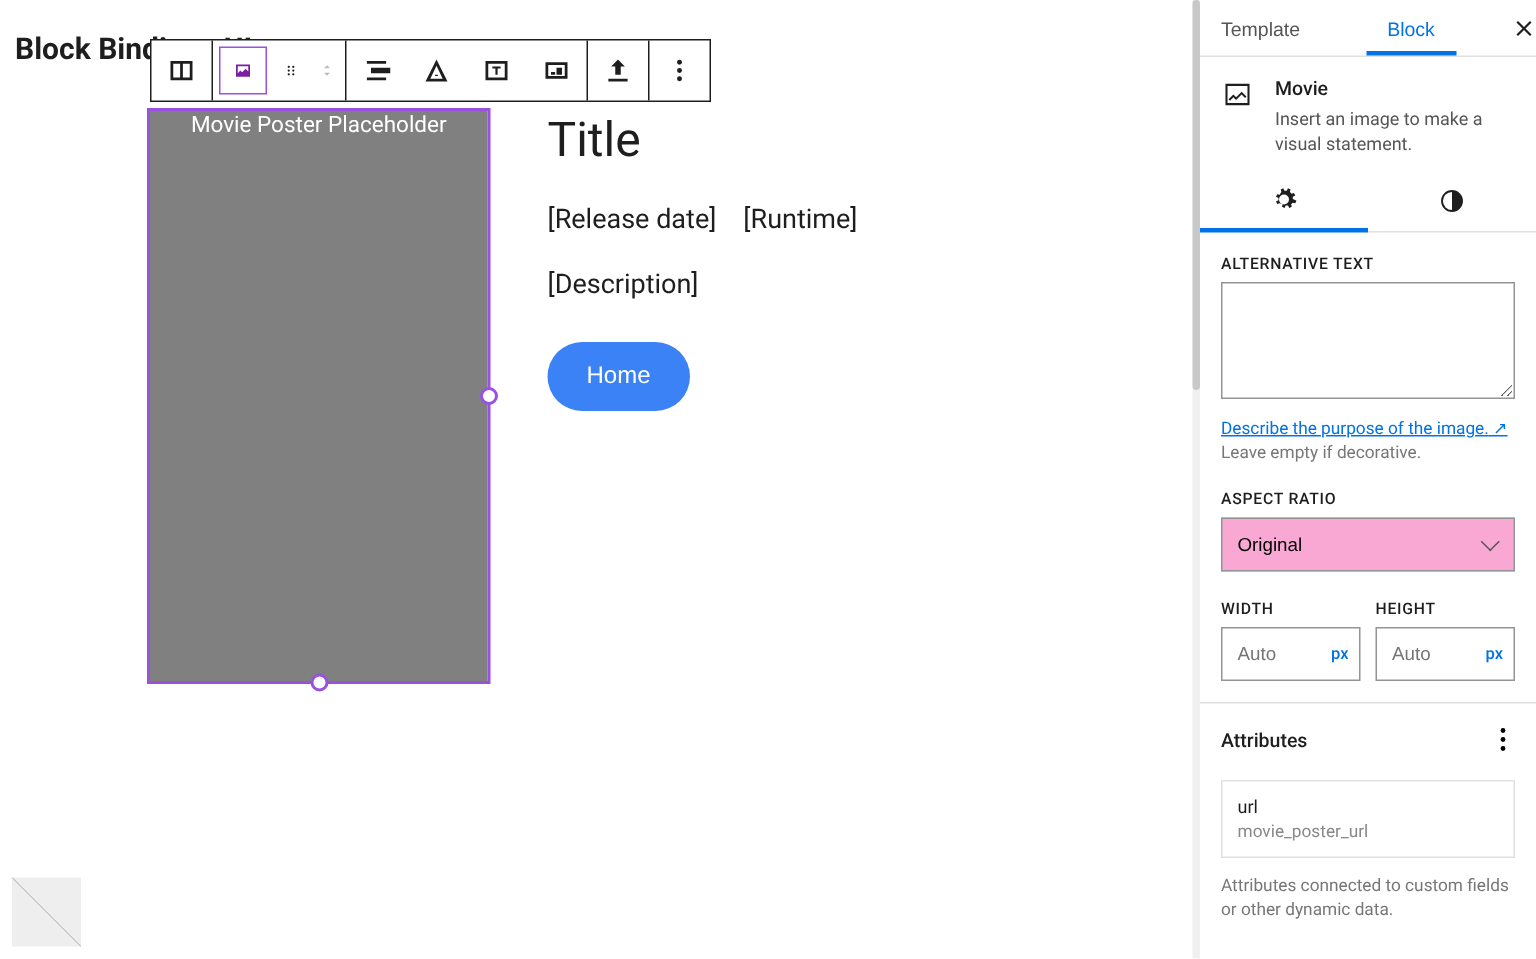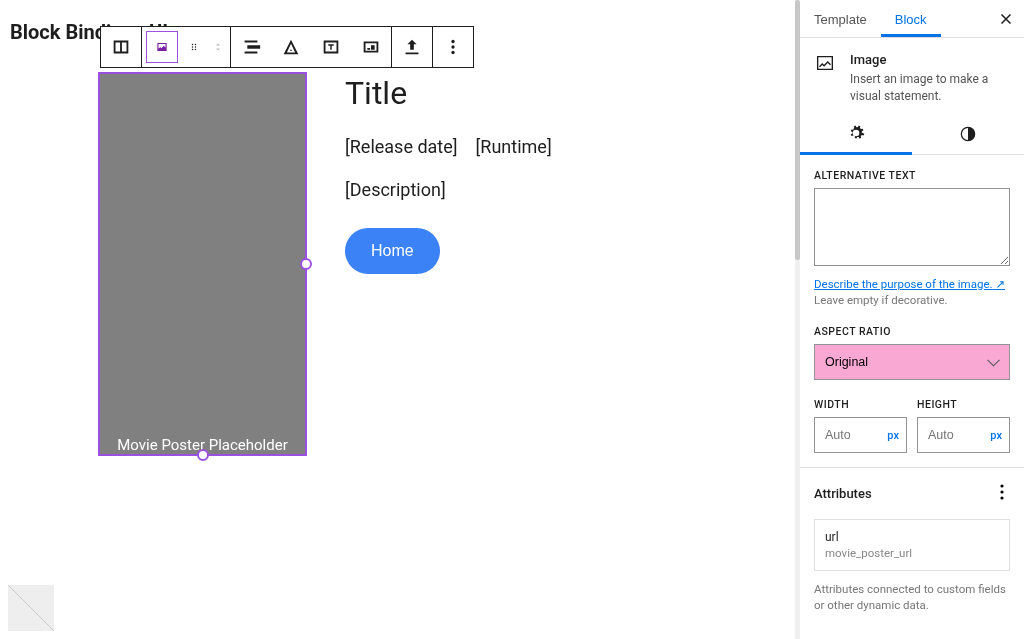--- a/index.html
+++ b/index.html
@@ -18,22 +18,22 @@
   .tb-sep { width: 1px; height: 100%; background: #1e1e1e; }
   .tb-btn {
     width: 40px; height: 40px; display: flex; align-items: center; justify-content: center;
     background: none; border: none; cursor: pointer; color: #1e1e1e;
   }
   .tb-btn svg { width: 22px; height: 22px; fill: currentColor; }
   .tb-btn.narrow { width: 24px; }
   .tb-btn.active { color: #7b1fa2; }
   .active-box { border: 1px solid #9b51e0; margin: 7px 4px; padding: 2px; display:flex; align-items:center; justify-content:center; }
   .image-block {
-    width: 205px; height: 380px; background: #808080; position: relative;
-    outline: 2px solid #9b51e0; display: flex; align-items: flex-end; justify-content: center;
+    width: 225px; height: 380px; background: #808080; position: relative;
+    outline: 2px solid #9b51e0; display: flex; align-items: flex-start; justify-content: center;
     color: #fff; font-size: 15px;
   }
   .resize-handle {
     position: absolute; width: 12px; height: 12px; background: #fff;
     border: 2px solid #9b51e0; border-radius: 50%;
   }
   .rh-right { right: -7px; top: 50%; transform: translateY(-50%); }
   .rh-bottom { bottom: -7px; left: 50%; transform: translateX(-50%); }
   .content-col { padding-top: 0; }
   .content-title { font-size: 32px; font-weight: 400; margin: 0 0 24px; }
@@ -49,21 +49,21 @@
   }
   .corner-placeholder::after {
     content:""; position:absolute; inset:0;
     background: linear-gradient(to top right, transparent 49%, #ccc 49%, #ccc 51%, transparent 51%);
   }
 
   
   .sidebar { width: 225px; border-left: 1px solid #e0e0e0; display: flex; flex-direction: column; font-size: 12.5px; position: relative; }
   .scroll-gutter { position:absolute; left:-5px; top:0; bottom:0; width:5px; background:#f0f0f0; }
   .scroll-gutter::after{ content:""; position:absolute; left:0; top:0; width:5px; height:260px; background:#c8c8c8; border-radius:3px;}
-  .sb-header { display:flex; align-items:center; border-bottom:1px solid #e0e0e0; }
+  .sb-header { display:flex; align-items:center; border-bottom:1px solid #e0e0e0;gap:30px; }
   .sb-tab { padding: 12px 14px 10px; font-size: 13px; color:#555; border:none; background:none; cursor:pointer; font-weight:500;}
   .sb-tab.active { color:#0073e6; border-bottom: 3px solid #0073e6; padding-bottom:7px;}
   .sb-close { margin-left:auto; width:36px; height:36px; background:none; border:none; cursor:pointer; display:flex;align-items:center;justify-content:center;}
   .sb-close svg{width:18px;height:18px;}
   .sb-block-desc { display:flex; gap:14px; padding:14px 14px 10px;}
   .sb-block-desc svg{width:22px;height:22px;flex:none;}
   .sb-block-desc-title{font-size:13px;font-weight:500;margin-bottom:4px;}
   .sb-block-desc-sub{font-size:12px;color:#555;line-height:1.4;}
   .sb-subtabs { display:flex; }
   .sb-subtab { flex:1; height:40px; background:none; border:none; cursor:pointer; border-bottom:1px solid #e0e0e0; display:flex;align-items:center;justify-content:center;}
@@ -210,21 +210,21 @@
         </svg>
     </button>
   </div>
 
   <div class="sb-block-desc">
     <svg viewBox="0 0 24 24">
         <path fill="none" stroke="#1e1e1e" stroke-width="1.5" d="M4 5h16v14H4z"></path>
         <path d="M6 16l3-3 2 2 4-4 3 3" fill="none" stroke="#1e1e1e" stroke-width="1.5"></path>
       </svg>
     <div>
-      <div class="sb-block-desc-title">Image</div>
+      <div class="sb-block-desc-title">Movie</div>
       <div class="sb-block-desc-sub">Insert an image to make a visual statement.</div>
     </div>
   </div>
 
   <div class="sb-subtabs">
     <button class="sb-subtab active">
       <svg viewBox="0 0 24 24">
           <path d="M12 8a4 4 0 100 8 4 4 0 000-8zm8 4l2 1-1 2-2-.5a8 8 0 01-1.3 1.3l.5 2-2 1-1-2a8 8 0 01-1.8 0l-1 2-2-1 .5-2A8 8 0 018.6 15l-2 .5-1-2 2-1a8 8 0 010-1.8l-2-1 1-2 2 .5A8 8 0 019.9 6l-.5-2 2-1 1 2a8 8 0 011.8 0l1-2 2 1-.5 2a8 8 0 011.3 1.3l2-.5 1 2-2 1a8 8 0 010 1.8z" fill="#1e1e1e"></path>
         </svg>
     </button>

